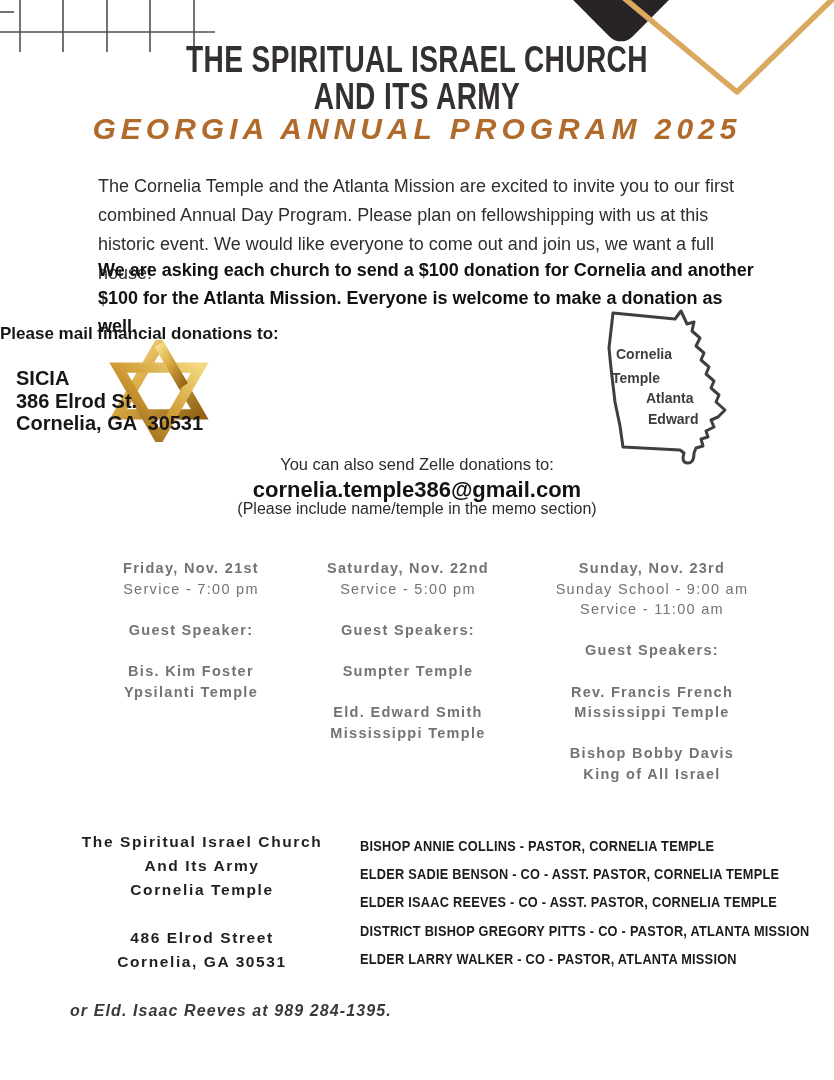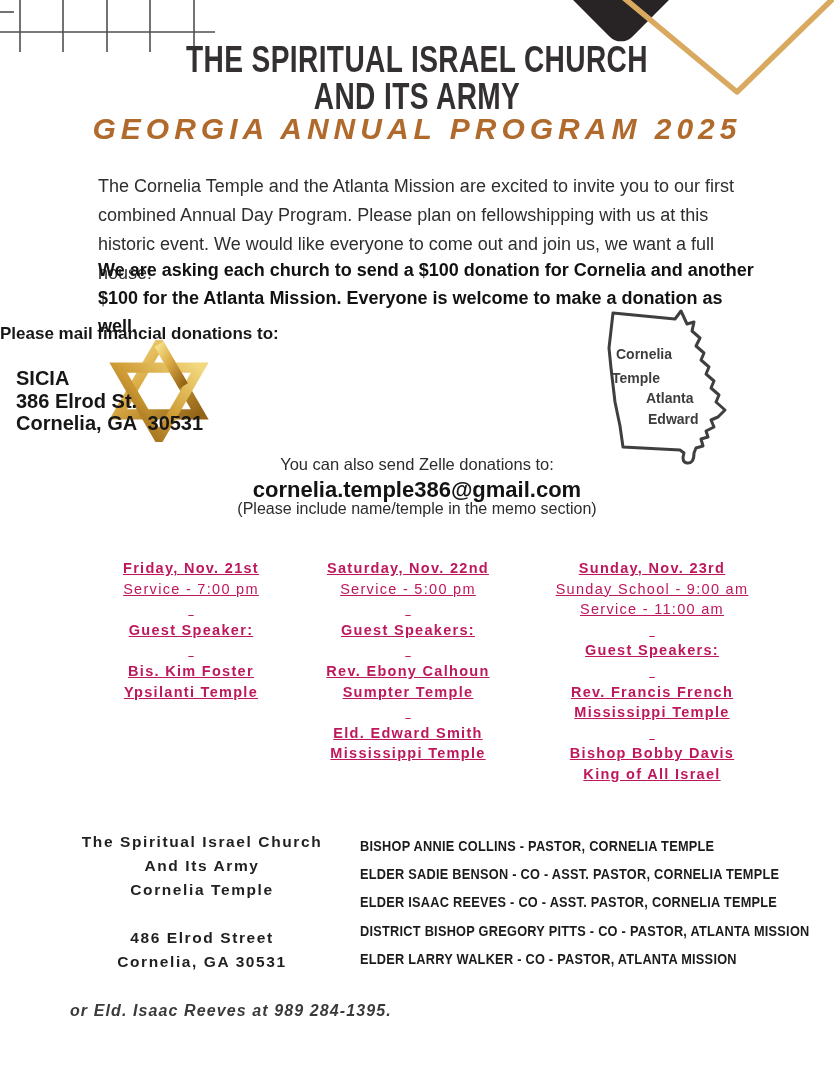--- a/index.html
+++ b/index.html
@@ -35,21 +35,21 @@
   .zelle2{left:0;top:477px;width:834px;text-align:center;font-size:22px;font-weight:700;color:#131313;}
   .zelle3{left:0;top:500px;width:834px;text-align:center;font-size:16px;color:#2c2c2c;}
 
   .map-wrap{left:586px;top:306px;width:158px;height:166px;}
   .map-label{position:absolute;font-size:14px;font-weight:700;color:#3d3d3d;white-space:nowrap;}
   .ml-cornelia{left:30px;top:40px;} .ml-temple{left:26px;top:64px;}
   .ml-atlanta{left:60px;top:84px;}  .ml-mission{left:62px;top:105px;}
 
   
   .col{top:558px;text-align:center;font-size:14.5px;line-height:20.6px;
-       letter-spacing:1.3px;color:#be185d;text-decoration:underline;}
+       letter-spacing:1.3px;color:#737373;}
   .c1{left:95px;width:192px;} .c2{left:310px;width:196px;} .c3{left:543px;width:218px;}
   .sched-line{white-space:nowrap;}
   .sched-line.bold{font-weight:700;}
 
   
   .addr{left:68px;top:830px;width:268px;text-align:center;font-size:15.5px;line-height:24px;
         font-weight:700;letter-spacing:1.6px;color:#1f1f1f;}
   .pastors{left:360px;top:832px;font-size:15px;line-height:28.2px;font-weight:700;color:#1b1b1b;}
   .pastor-line{transform:scaleX(.85);transform-origin:0 50%;white-space:nowrap;letter-spacing:.3px;}
 
@@ -136,21 +136,20 @@
       <div class="sched-line">&nbsp;</div>
       <div class="sched-line bold">Bis. Kim Foster</div>
       <div class="sched-line bold">Ypsilanti Temple</div>
     </div>
   <div class="abs col c2">
       <div class="sched-line bold">Saturday, Nov. 22nd</div>
       <div class="sched-line">Service - 5:00 pm</div>
       <div class="sched-line">&nbsp;</div>
       <div class="sched-line bold">Guest Speakers:</div>
       <div class="sched-line">&nbsp;</div>
-      <div class="sched-line bold">Rev. Ebony Calhoun</div>
       <div class="sched-line bold">Sumpter Temple</div>
       <div class="sched-line">&nbsp;</div>
       <div class="sched-line bold">Eld. Edward Smith</div>
       <div class="sched-line bold">Mississippi Temple</div>
     </div>
   <div class="abs col c3">
       <div class="sched-line bold">Sunday, Nov. 23rd</div>
       <div class="sched-line">Sunday School - 9:00 am</div>
       <div class="sched-line">Service - 11:00 am</div>
       <div class="sched-line">&nbsp;</div>

